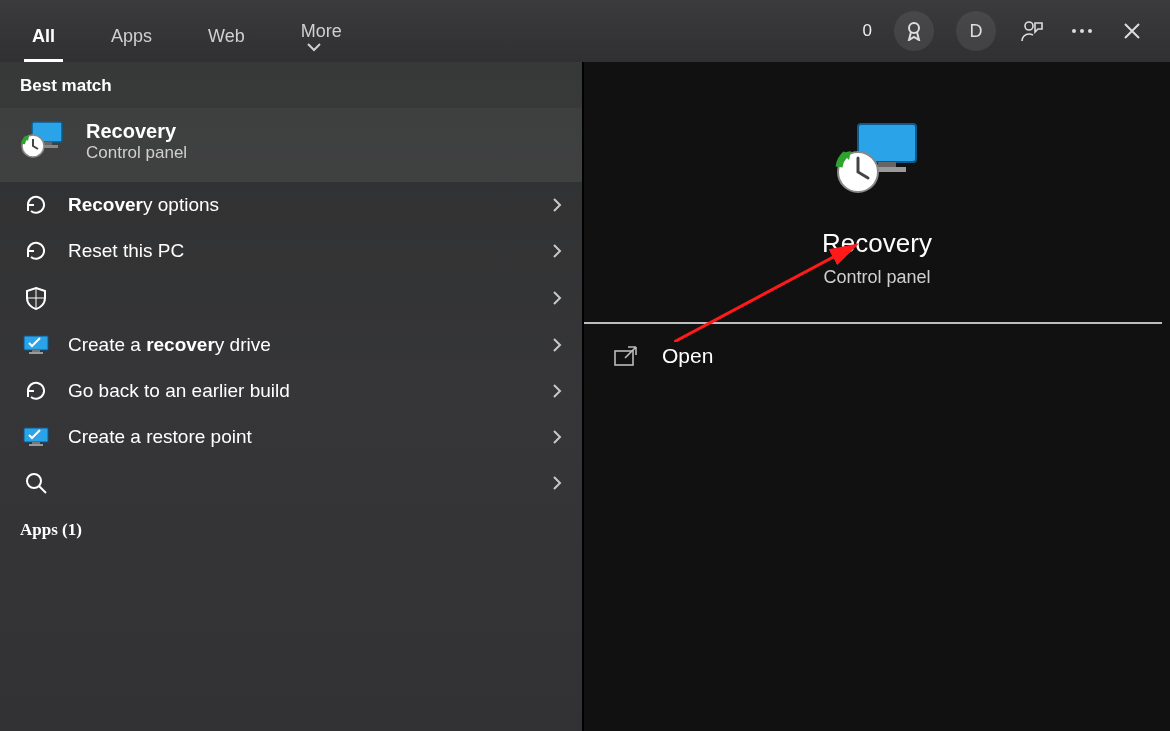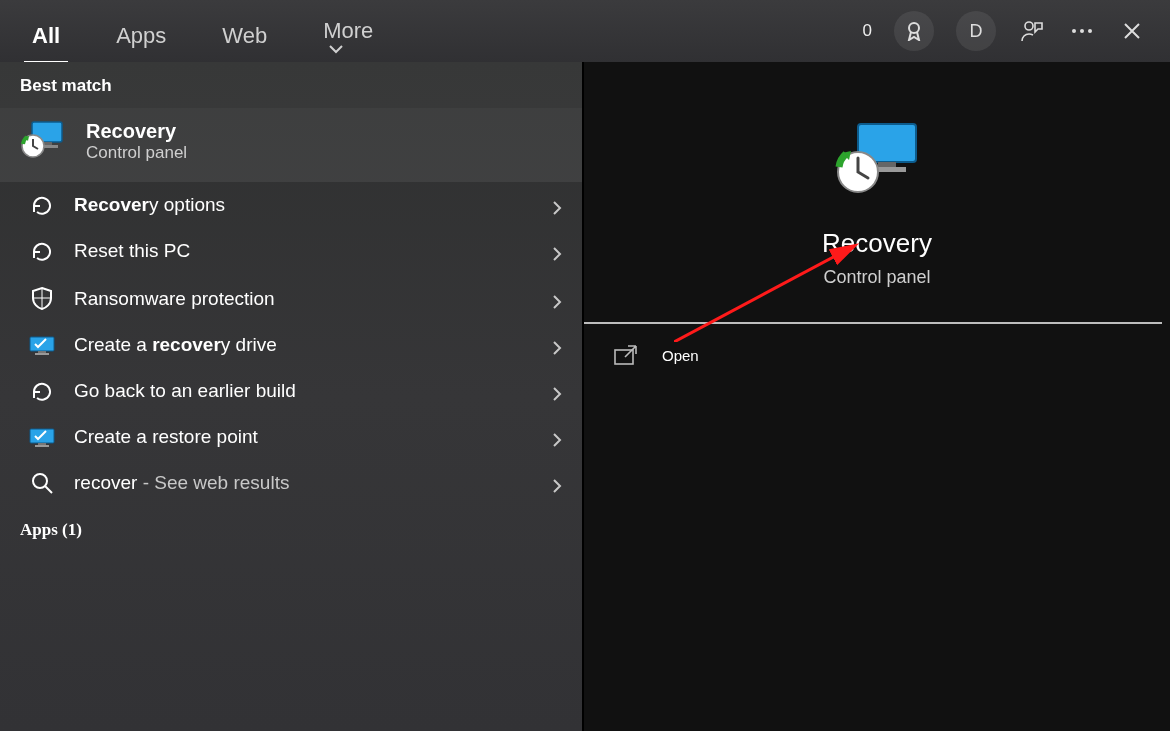--- a/index.html
+++ b/index.html
@@ -9,21 +9,21 @@
   
   .topbar {
     height: 62px;
     display: flex;
     align-items: center;
     padding: 0 24px;
     background: linear-gradient(180deg,#3b3b3d 0%,#303033 100%);
   }
   .tabs { display: flex; gap: 40px; align-items: center; flex: 1; }
   .tab {
-    font-size: 22px; color: #d0d0d0; padding: 6px 8px 16px 8px;
+    font-size: 18px; color: #d0d0d0; padding: 6px 8px 16px 8px;
     cursor: pointer;
     margin-top: 20px;
   }
   .tab.active { color: #fff; font-weight: 600; border-bottom: 4px solid #fff; padding-bottom: 12px; }
   .tab-more svg { margin-left: 6px; }
 
   .toprights { display: flex; align-items: center; gap: 22px; }
   .toprights .count { font-size: 17px; color: #eee; }
   .circle-btn {
     width: 40px; height: 40px; border-radius: 50%;
@@ -58,22 +58,22 @@
     display: flex; align-items: center; gap: 20px;
     padding: 10px 20px 18px 20px;
     background: rgba(255,255,255,0.07);
     cursor: pointer;
   }
   .best-match-row .icon-holder { width: 46px; height: 46px; }
   .best-match-row .bm-title { font-size: 20px; font-weight: 600; }
   .best-match-row .bm-sub   { font-size: 17px; color: #cfcfcf; }
 
   .list-item {
-    display: flex; align-items: flex-end; gap: 18px;
-    padding: 12px 20px 12px 28px;
+    display: flex; align-items: center; gap: 18px;
+    padding: 12px 20px 12px 22px;
     font-size: 19px; color: #fff;
     cursor: pointer;
     position: relative;
   }
   .list-item .chevron {
     margin-left: auto; color: #c8c8c8;
   }
   .list-item b { font-weight: 700; }
 
   .item-icon { width: 28px; display:flex; justify-content:center; }
@@ -84,21 +84,21 @@
   .preview-wrap {
     display: flex; flex-direction: column; align-items: center;
     padding-top: 46px;
   }
   .preview-icon { width: 90px; height: 80px; }
   .preview-title { font-size: 26px; color: #fff; margin-top: 30px; }
   .preview-sub   { font-size: 18px; color: #cfcfcf; margin-top: 8px; }
   .divider { border: none; border-top: 2px solid #bdbdbd; margin: 34px 8px 0 0; }
   .action-row {
     display:flex; align-items:center; gap: 24px;
-    padding: 20px 30px; font-size: 15px; color:#fff; cursor:pointer;text-align:center;
+    padding: 20px 30px; font-size: 21px; color:#fff; cursor:pointer;text-align:center;
   }
 
   
   .arrow {
     position:absolute; left:90px; top:180px; pointer-events:none;
   }
 
   
   svg { display:block; }
 </style>
@@ -204,21 +204,20 @@
         </span>
     </div>
 
     <div class="list-item">
       <span class="item-icon">
         <svg width="22" height="24" viewBox="0 0 22 24">
             <path d="M11 2 L20 5 V12 C20 18 15 22 11 23 C7 22 2 18 2 12 V5 Z" fill="none" stroke="#fff" stroke-width="2"></path>
             <path d="M11 2 V23 M2 12 H20" stroke="#fff" stroke-width="1"></path>
           </svg>
       </span>
-      <span>Ransomware protection</span>
       <span class="chevron">
           <svg width="10" height="16" viewBox="0 0 10 16">
             <path d="M2 2 L8 8 L2 14" stroke="#c8c8c8" stroke-width="2" fill="none"></path>
           </svg>
         </span>
     </div>
 
     <div class="list-item">
       <span class="item-icon">
         <svg width="26" height="20" viewBox="0 0 26 20">
@@ -268,23 +267,20 @@
         </span>
     </div>
 
 
     <div class="list-item">
       <span class="item-icon">
         <svg width="22" height="22" viewBox="0 0 22 22">
             <circle cx="9" cy="9" r="7" fill="none" stroke="#fff" stroke-width="2"></circle>
             <path d="M14 14 L21 21" stroke="#fff" stroke-width="2"></path>
           </svg>
-      </span>
-      <span>
-        <span>recover</span><span style="color:#c8c8c8"> - See web results</span>
       </span>
       <span class="chevron">
           <svg width="10" height="16" viewBox="0 0 10 16">
             <path d="M2 2 L8 8 L2 14" stroke="#c8c8c8" stroke-width="2" fill="none"></path>
           </svg>
         </span>
     </div>
 
     <div class="apps-header">Apps (1)</div>
   </div>

